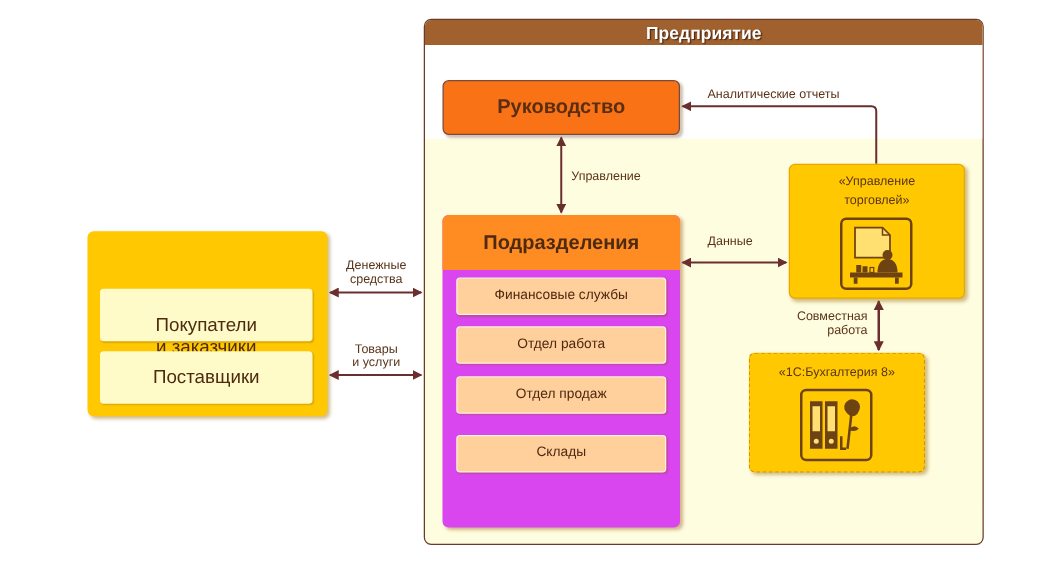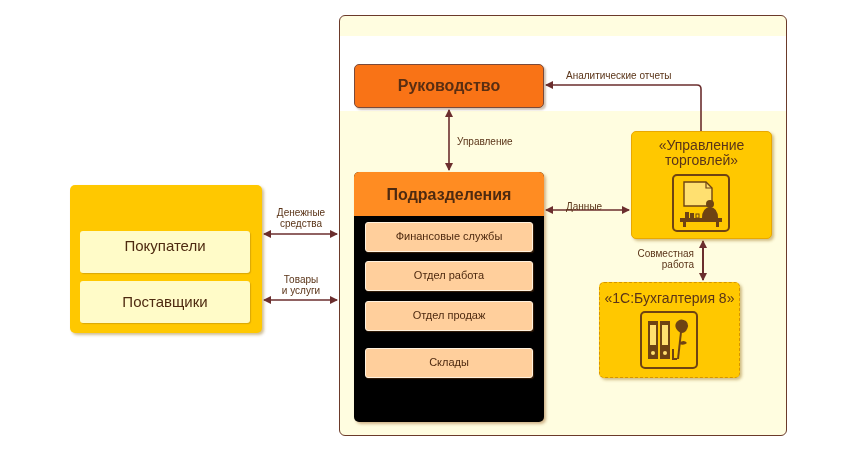--- a/index.html
+++ b/index.html
@@ -14,52 +14,53 @@
                 font-weight:bold; font-size:14px; text-align:center; line-height:20px;
                 text-shadow:1px 1px 1px #4a2510; }
   #ent-white { left:0; top:20px; width:100%; height:75px; background:#ffffff; }
 
   
   #mgmt { left:354px; top:64px; width:190px; height:44px; background:#f97316; border:1.5px solid #7a4a3a;
           border-radius:5px; box-sizing:border-box; box-shadow:2px 2px 2px rgba(120,80,40,0.35);
           font-weight:bold; font-size:16px; color:#5a2e12; text-align:center; line-height:41px; }
 
   
-  #divisions { left:354px; top:172px; width:190px; height:250px; background:#000000;
+  #divisions { left:354px; top:172px; width:190px; height:250px; background:#d946ef;
                border-radius:5px; box-shadow:2px 2px 3px rgba(150,90,30,0.45); }
   #div-title { left:0; top:0; width:100%; height:44px; background:#ff8c22; border-radius:5px 5px 0 0;
                font-weight:bold; font-size:16px; text-align:center; line-height:46px; color:#4e2a10; }
   .div-item { left:11px; width:168px; height:30px; background:#ffcf9c; border:1.5px solid #fff1dd;
               border-radius:3px; box-sizing:border-box; text-align:center; line-height:27px;
               font-size:11px; color:#4e2a10; box-shadow:1px 1px 1px rgba(150,80,20,0.35); }
 
   
   #counter { left:70px; top:185px; width:192px; height:148px; background:#ffc800; border-radius:5px;
              box-shadow:2px 2px 3px rgba(150,110,20,0.45); }
   #counter-title { left:0; top:12px; width:100%; text-align:center; font-weight:bold;
                    font-size:15px; color:#4e2a10; }
   .c-item { left:10px; width:170px; background:#fffbc8; border-radius:3px; text-align:center;
             font-size:15px; color:#4e2a10; box-shadow:1px 1px 1px rgba(150,110,20,0.35); }
 
   
   #ut { left:631px; top:131px; width:141px; height:108px; background:#ffc800; border-radius:5px;
         border:1px solid #e9a800; box-sizing:border-box; box-shadow:2px 2px 3px rgba(150,110,20,0.45); }
   #bp { left:599px; top:282px; width:141px; height:96px; background:#ffc800; border-radius:5px;
         border:1.5px dashed #d69400; box-sizing:border-box; box-shadow:2px 2px 3px rgba(150,110,20,0.45); }
-  .prod-title { left:0; width:100%; text-align:center; font-size:14px; color:#5a3418; line-height:15px; }
+  .prod-title { left:0; width:100%; text-align:center; font-size:10px; color:#5a3418; line-height:15px; }
   .prod-icon { width:58px; height:58px; background:#ffc800; border:2.5px solid #6e4313;
                border-radius:5px; box-sizing:border-box; }
 
   .lbl { font-size:10px; color:#5a3418; line-height:11px; }
   svg.arrows { position:absolute; left:0; top:0; }
 </style>
 </head>
 <body>
 
 <div id="enterprise" class="abs">
+  <div id="ent-header" class="abs">Предприятие</div>
   <div id="ent-white" class="abs"></div>
 </div>
 
 <svg class="arrows" width="850" height="451">
   <defs>
     <marker id="ah" markerWidth="8" markerHeight="8" refX="7" refY="4" orient="auto-start-reverse" markerUnits="userSpaceOnUse">
       <path d="M0,0 L8,4 L0,8 z" fill="#6b2e2e"></path>
     </marker>
   </defs>
 
@@ -71,21 +72,21 @@
 
   <line x1="703" y1="241" x2="703" y2="280" stroke="#6b2e2e" stroke-width="2" marker-start="url(#ah)" marker-end="url(#ah)"></line>
 
   <line x1="264" y1="234" x2="337" y2="234" stroke="#6b2e2e" stroke-width="1.6" marker-start="url(#ah)" marker-end="url(#ah)"></line>
 
   <line x1="264" y1="300" x2="337" y2="300" stroke="#6b2e2e" stroke-width="1.6" marker-start="url(#ah)" marker-end="url(#ah)"></line>
 </svg>
 
 <div class="abs lbl" style="left:566px;top:70px;text-align:center;">Аналитические отчеты</div>
 <div class="abs lbl" style="left:457px;top:136px;">Управление</div>
-<div class="abs lbl" style="left:566px;top:201px;">Данные</div>
+<div class="abs lbl" style="left:566px;top:188px;">Данные</div>
 <div class="abs lbl" style="left:626px;top:248px;width:68px;text-align:right;">
   <div>Совместная</div>
   <div>работа</div>
 </div>
 <div class="abs lbl" style="left:266px;top:207px;width:70px;text-align:center;">
   <div>Денежные</div>
   <div>средства</div>
 </div>
 <div class="abs lbl" style="left:266px;top:274px;width:70px;text-align:center;">
   <div>Товары</div>
@@ -96,22 +97,23 @@
 
 <div id="divisions" class="abs">
   <div id="div-title" class="abs">Подразделения</div>
   <div class="abs div-item" style="top:50px;">Финансовые службы</div>
   <div class="abs div-item" style="top:89px;">Отдел работа</div>
   <div class="abs div-item" style="top:129px;">Отдел продаж</div>
   <div class="abs div-item" style="top:176px;">Склады</div>
 </div>
 
 <div id="counter" class="abs">
-  <div class="abs c-item" style="top:46px;height:42px;line-height:17px;padding-top:6px;box-sizing:border-box;">
+  <div class="abs c-item" style="top:46px;height:42px;line-height:17px;padding-top:21px;box-sizing:border-box;">
     <div>Покупатели</div>
+    <div>и заказчики</div>
   </div>
   <div class="abs c-item" style="top:96px;height:42px;line-height:42px;">Поставщики</div>
 </div>
 
 <div id="ut" class="abs">
   <div class="abs prod-title" style="top:6px;">«Управление</div>
   <div class="abs prod-title" style="top:21px;">торговлей»</div>
   <div class="abs prod-icon" style="left:40px;top:42px;">
     <svg width="53" height="53" viewBox="0 0 53 53">
       <path d="M10,6 L32,6 L38,12 L38,30 L10,30 z" fill="#ffe070" stroke="#6e4313" stroke-width="1.4"></path>

